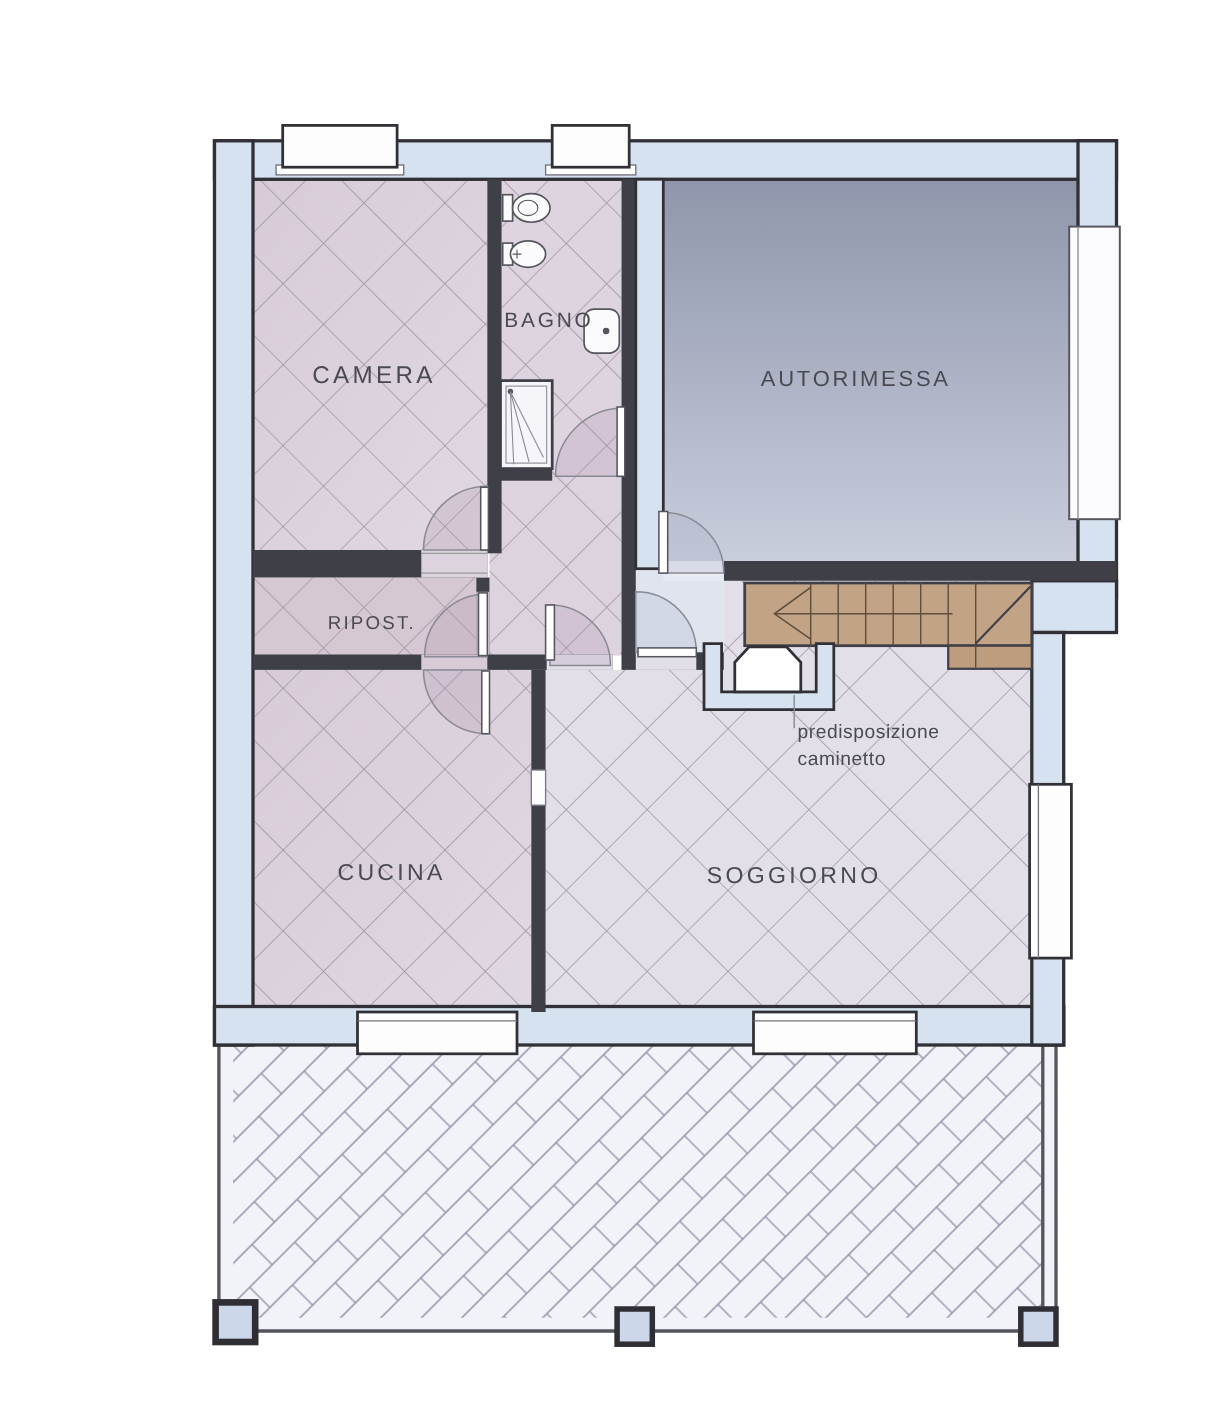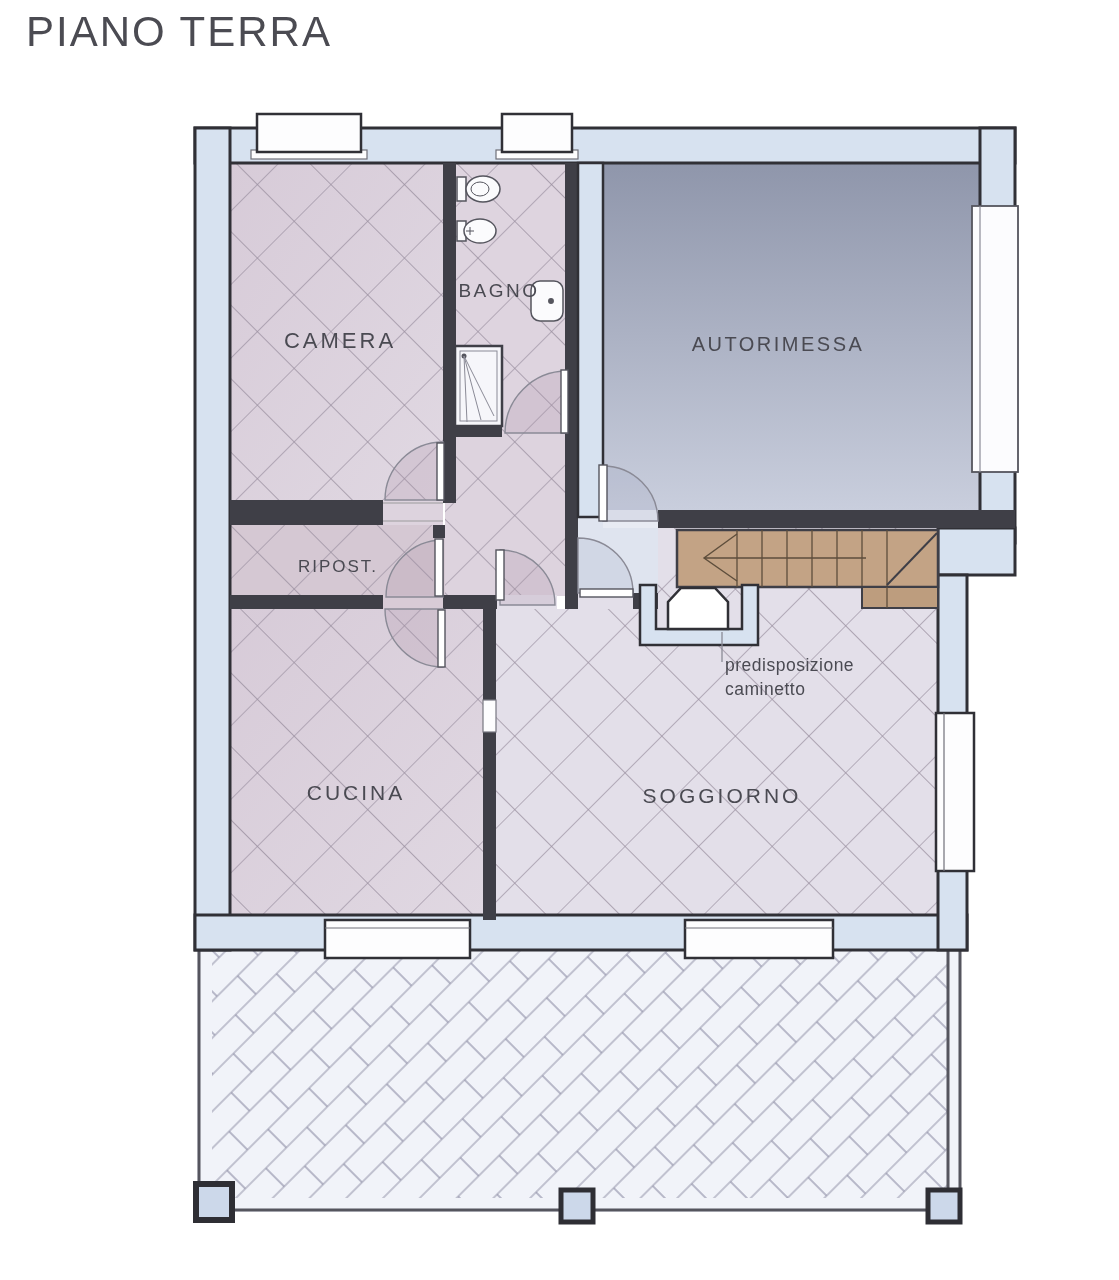--- a/index.html
+++ b/index.html
@@ -8,21 +8,20 @@
   .plan-title{position:absolute;left:26px;top:8px;font-size:42px;font-weight:400;
               color:#4b4b52;letter-spacing:2px;white-space:nowrap;}
   svg{position:absolute;left:0;top:0;}
   svg text{font-family:"Liberation Sans",sans-serif;fill:#4a4a52;}
 </style>
 </head>
 <body>
 
 <div class="canvas">
 
-  <div class="plan-title">PIANO TERRA</div>
 
   <svg width="1119" height="1280" viewBox="0 0 1119 1280">
     <defs>
       <pattern id="tiles" width="52" height="52" patternUnits="userSpaceOnUse" patternTransform="rotate(45)">
         <path d="M0 0H52M0 0V52" stroke="#9a8fa0" stroke-width="1.3" fill="none"></path>
       </pattern>
       <pattern id="bricks" width="58" height="52" patternUnits="userSpaceOnUse" patternTransform="rotate(-45)">
         <path d="M0 0H58M0 26H58M0 52H58" stroke="#9191a8" stroke-width="1.2" fill="none"></path>
         <path d="M29 0V26M0 26V52M58 26V52" stroke="#9191a8" stroke-width="1.2" fill="none"></path>
       </pattern>

